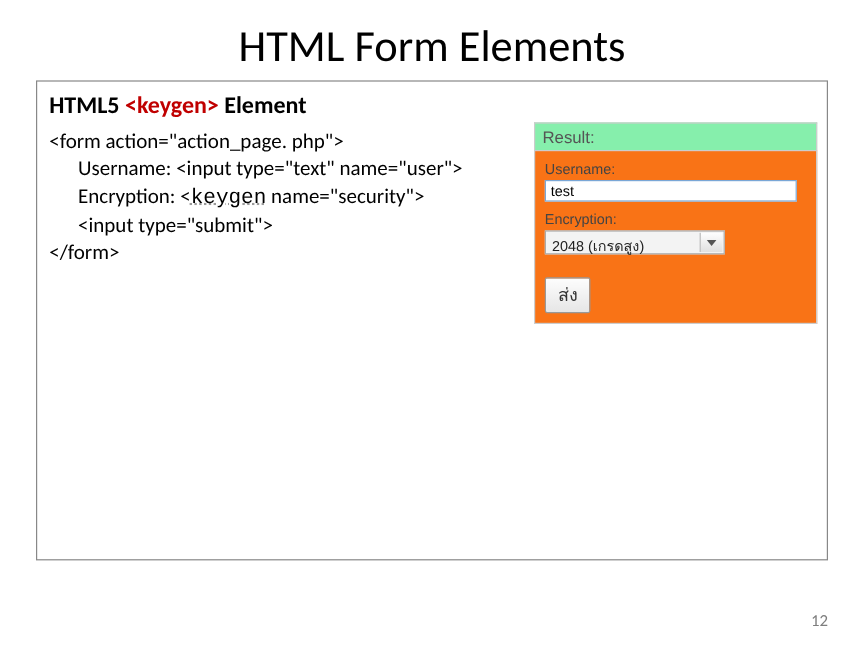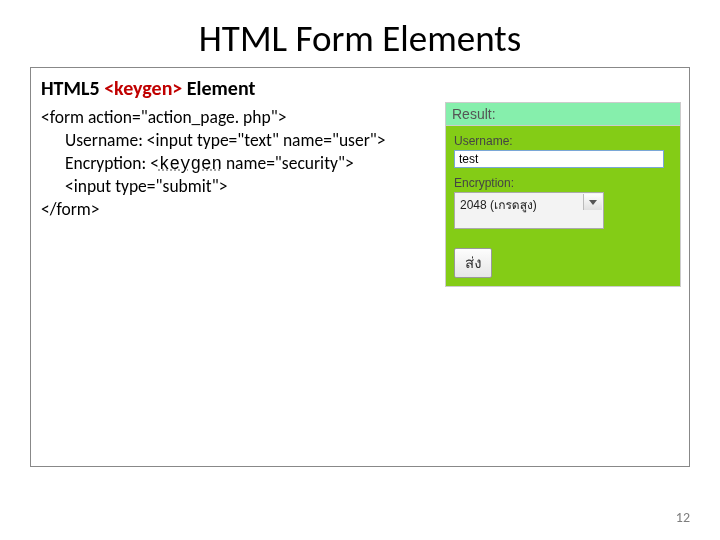--- a/index.html
+++ b/index.html
@@ -54,42 +54,42 @@
   .result-header {
     background: #86efac;
     color: #555;
     font-size: 14px;
     padding: 3px 6px;
     border: 1px solid #ccc;
     border-bottom: none;
   }
   .form-area {
     border: 1px solid #ccc;
-    background: #84cc16;
+    background: #f97316;
     padding: 6px 8px 8px 8px;
   }
   .fld-label {
     font-size: 12px;
     color: #444;
     margin-top: 2px;
   }
   .txt-input {
     width: 210px;
     height: 18px;
     border: 1px solid #7aa7d6;
     background: #fff;
     font-size: 12px;
     padding: 1px 4px;
     box-sizing: border-box;
     display: block;
     margin-top: 2px;
   }
   .sel-wrap {
     width: 150px;
-    height: 37px;
+    height: 20px;
     border: 1px solid #aaa;
     background: #f3f3f3;
     position: relative;
     margin-top: 2px;
     box-sizing: border-box;
   }
   .sel-text {
     position: absolute;
     left: 5px;
     top: 2px;

